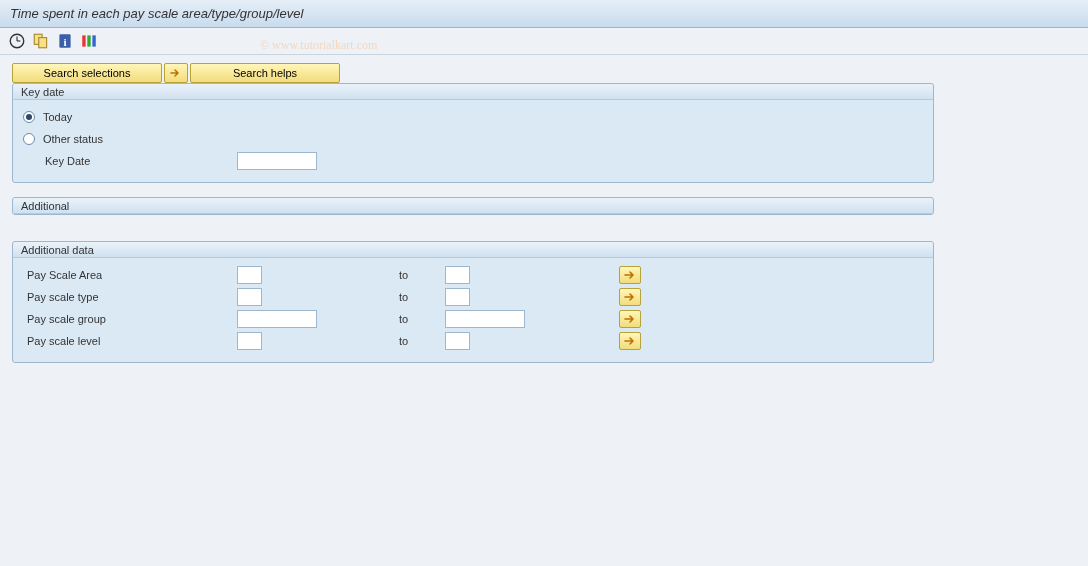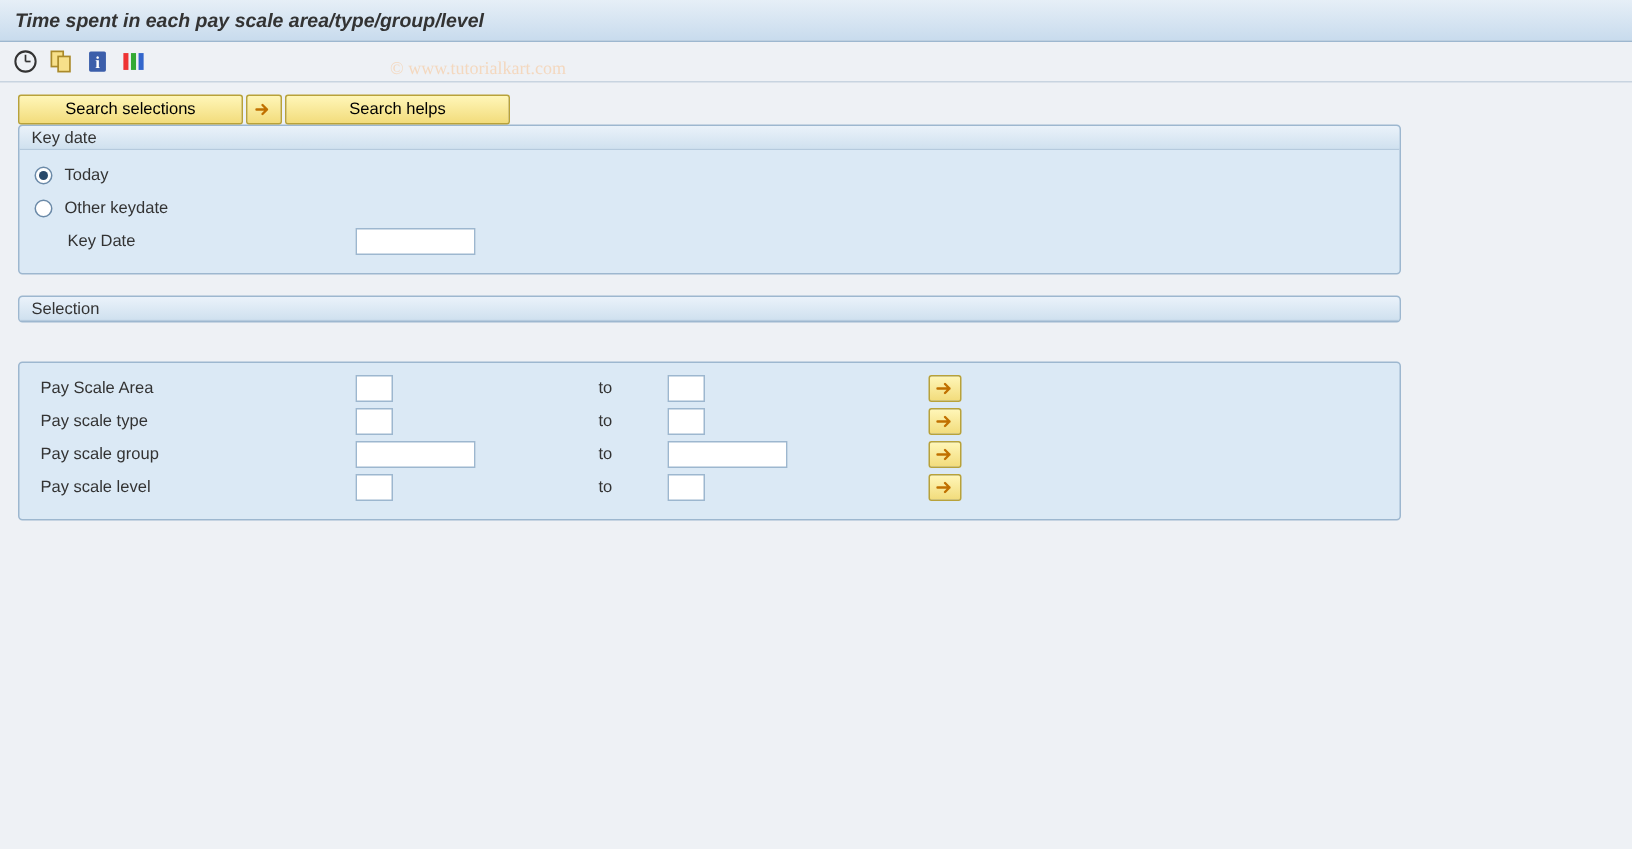--- a/index.html
+++ b/index.html
@@ -12,21 +12,21 @@
     height: 566px;
     overflow: hidden;
   }
   .title-bar {
     background: linear-gradient(to bottom, #e6eff7 0%, #c8dbed 100%);
     padding: 6px 10px;
     border-bottom: 1px solid #9db7cf;
   }
   .title-bar h1 {
     font-size: 13px;
-    font-weight: bold;
+    font-weight: normal;
     font-style: italic;
     color: #333;
   }
   .toolbar {
     padding: 4px 8px;
     display: flex;
     align-items: center;
     gap: 6px;
     border-bottom: 1px solid #c8d4e0;
   }
@@ -204,36 +204,37 @@
 
   <div class="group">
     <div class="group-title">Key date</div>
     <div class="group-body">
       <div class="row">
         <span class="radio selected"></span>
         <span>Today</span>
       </div>
       <div class="row">
         <span class="radio"></span>
-        <span>Other keydate</span>
+        <span>Other status</span>
       </div>
       <div class="row">
         <span class="field-label indent">Key Date</span>
         <input class="sap-input w80" value="" style="">
       </div>
     </div>
   </div>
 
   <div class="group">
-    <div class="group-title">Selection</div>
+    <div class="group-title">Additional</div>
   </div>
 
   <div style="height:12px"></div>
 
   <div class="group">
+    <div class="group-title">Additional data</div>
     <div class="group-body" id="additional-body">
 
     <div class="row">
           <span class="field-label">Pay Scale Area</span>
           <div style="width:150px;display:flex;">
             <input class="sap-input w25" value="" style="">
           </div>
           <span class="to-label">to</span>
           <div style="width:170px;display:flex;">
             <input class="sap-input w25" value="" style="">

